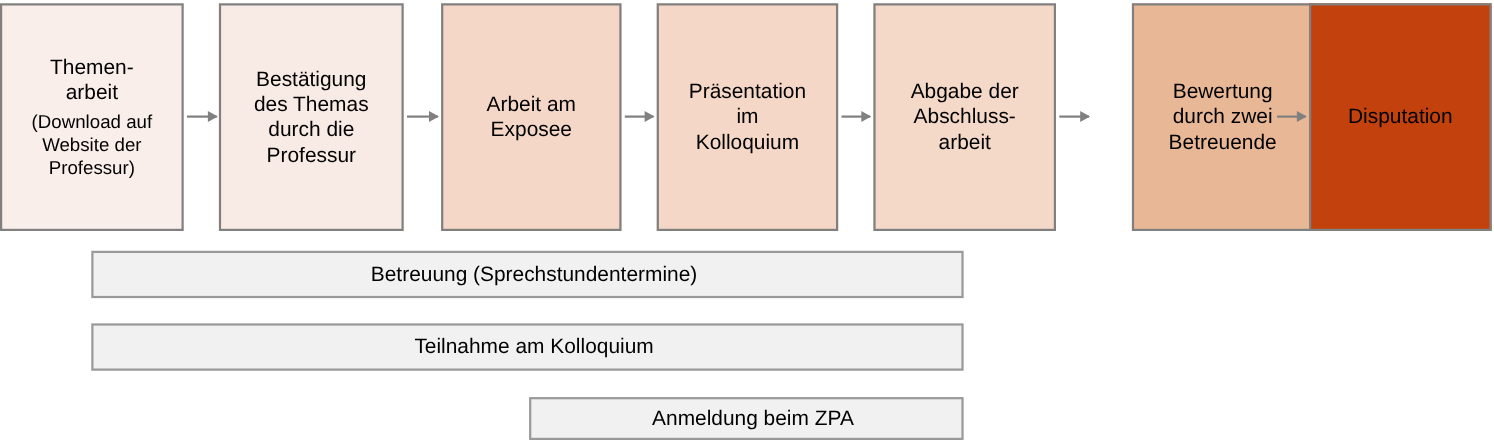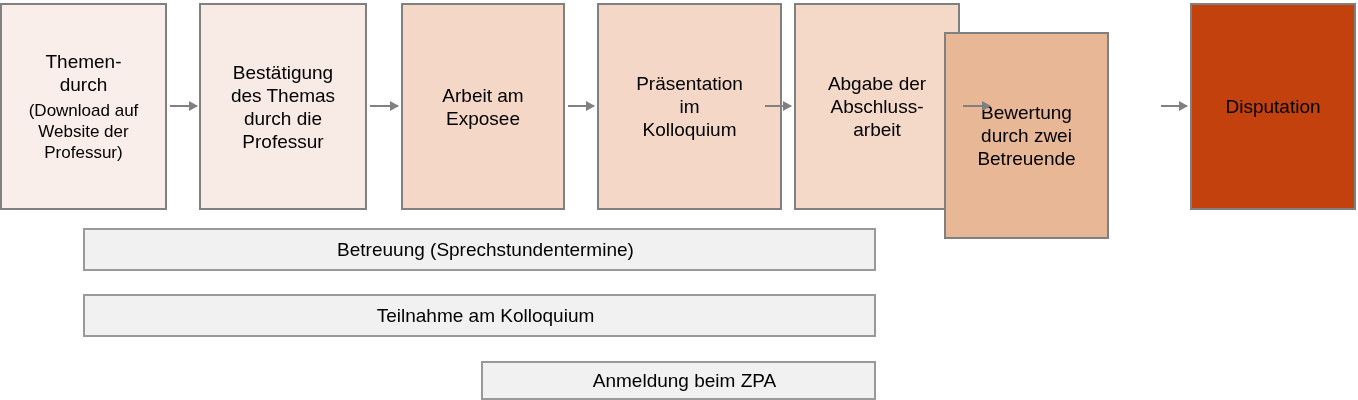--- a/index.html
+++ b/index.html
@@ -79,55 +79,55 @@
     padding-left: 12px;
   }
 </style>
 </head>
 <body>
 
 <div id="diagram" style="width: 1358px; height: 400px; background: rgb(255, 255, 255);">
 
   <div class="process-box" style="left: 0px; top: 3px; width: 167px; height: 207px; background: rgb(249, 238, 234); border-color: rgb(128, 128, 128);">
     <div class="box-title">Themen-
-durch</div>
+arbeit</div>
     <div class="box-sub">(Download auf
 Website der
 Professur)</div>
   </div>
 
   <div class="process-box" style="left: 199px; top: 3px; width: 168px; height: 207px; background: rgb(248, 234, 228); border-color: rgb(128, 128, 128);">
     <div class="box-title">Bestätigung
 des Themas
 durch die
 Professur</div>
 
   </div>
 
   <div class="process-box" style="left: 401px; top: 3px; width: 164px; height: 207px; background: rgb(244, 215, 198); border-color: rgb(128, 128, 128);">
     <div class="box-title">Arbeit am
 Exposee</div>
 
   </div>
 
-  <div class="process-box" style="left: 597px; top: 3px; width: 185px; height: 207px; background: rgb(244, 215, 198); border-color: rgb(128, 128, 128);">
+  <div class="process-box" style="left: 597px; top: 3px; width: 165px; height: 207px; background: rgb(244, 215, 198); border-color: rgb(128, 128, 128);">
     <div class="box-title">Präsentation
 im
 Kolloquium</div>
 
   </div>
 
   <div class="process-box" style="left: 794px; top: 3px; width: 166px; height: 207px; background: rgb(244, 216, 200); border-color: rgb(128, 128, 128); text-align: center;">
     <div class="box-title">Abgabe der
 Abschluss-
 arbeit</div>
 
   </div>
 
-  <div class="process-box" style="left: 944px; top: 3px; width: 165px; height: 207px; background: rgb(232, 183, 149); border-color: rgb(128, 128, 128); margin-top: 29px;">
+  <div class="process-box" style="left: 1029px; top: 3px; width: 165px; height: 207px; background: rgb(232, 183, 149); border-color: rgb(128, 128, 128);">
     <div class="box-title">Bewertung
 durch zwei
 Betreuende</div>
 
   </div>
 
   <div class="process-box" style="left: 1190px; top: 3px; width: 166px; height: 207px; background: #c2410c; border-color: rgb(128, 128, 128);">
     <div class="box-title">Disputation</div>
 
   </div>

